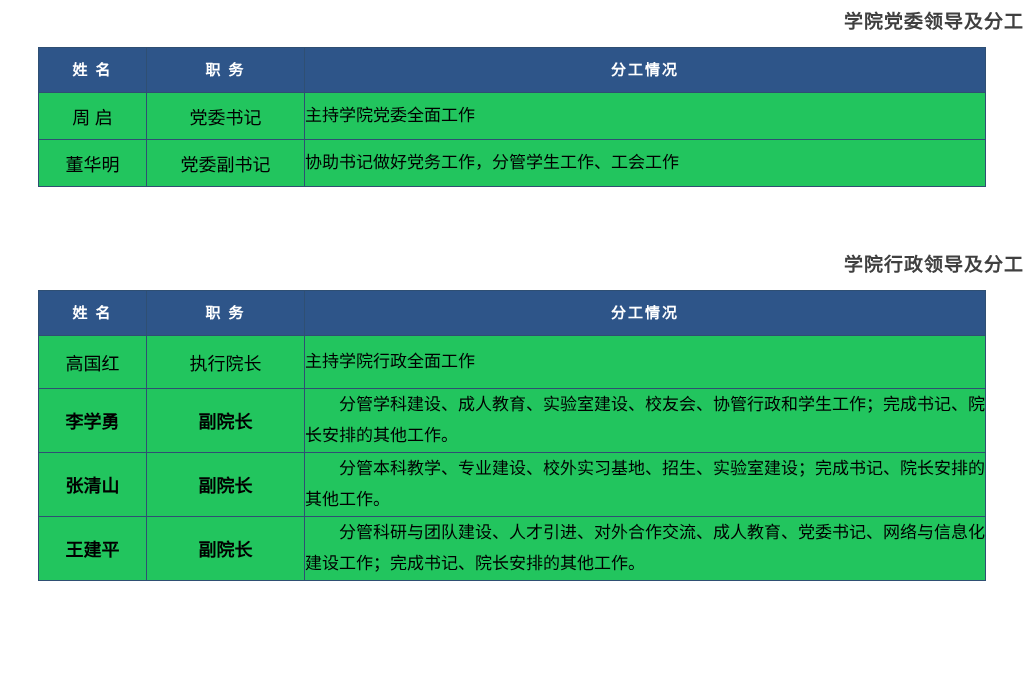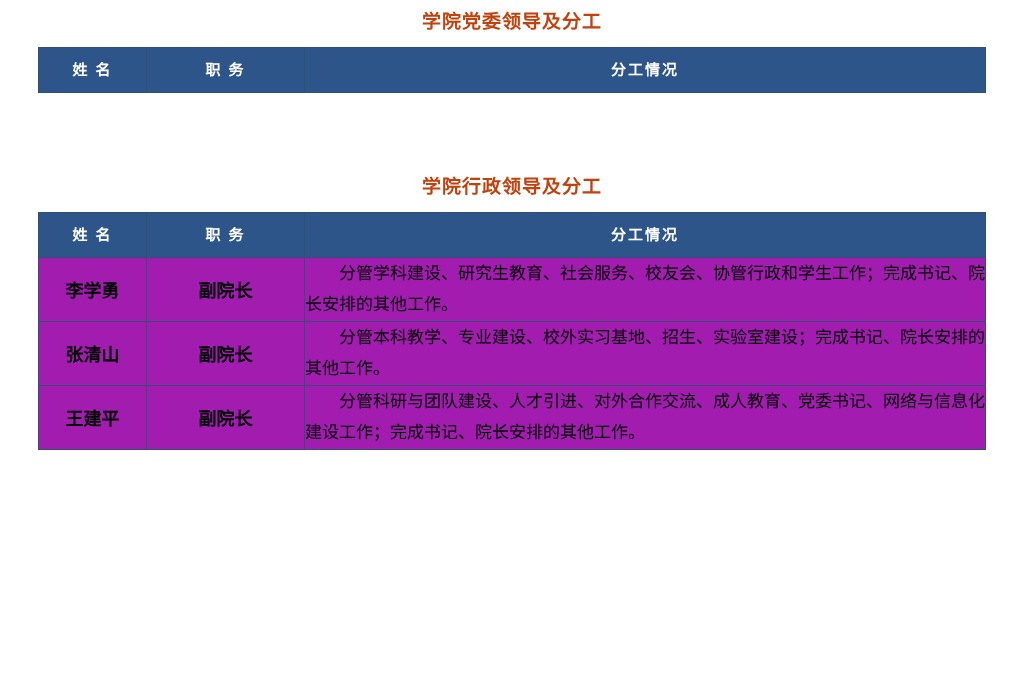--- a/index.html
+++ b/index.html
@@ -14,33 +14,33 @@
     color: #000000;
     overflow: hidden;
   }
   .page {
     width: 1024px;
     height: 694px;
     position: relative;
     box-sizing: border-box;
   }
   .section-title {
-    text-align: center;
+    text-align: right;
     font-size: 19px;
     font-weight: 700;
     letter-spacing: 1px;
-    color: #c2410c;
+    color: #404040;
   }
   #title-party { margin-top: 6px; }
-  #title-admin { margin-top: 16px; font-family: Liberation Serif, serif; }
+  #title-admin { margin-top: 0px; font-family: Liberation Serif, serif; }
 
   table.doc-table {
     border-collapse: collapse;
     table-layout: fixed;
-    background: #a21caf;
+    background: #22c55e;
   }
   table.doc-table td, table.doc-table th {
     border: 1px solid #2f4f73;
     padding: 0;
     vertical-align: middle;
   }
   thead th {
     background: #2e5589;
     color: #ffffff;
     font-weight: 700;
@@ -116,20 +116,30 @@
           </th>
           <th>
             <span class="th-inner">职 务</span>
           </th>
           <th>
             <span class="th-inner">分工情况</span>
           </th>
         </tr>
       </thead>
       <tbody>
+        <tr>
+          <td class="cell-name">周 启</td>
+          <td class="cell-role">党委书记</td>
+          <td class="cell-duty">主持学院党委全面工作</td>
+        </tr>
+        <tr>
+          <td class="cell-name">董华明</td>
+          <td class="cell-role">党委副书记</td>
+          <td class="cell-duty">协助书记做好党务工作，分管学生工作、工会工作</td>
+        </tr>
       </tbody>
     </table>
   </div>
 
   <div class="gap"></div>
 
   <div class="section-title" id="title-admin">学院行政领导及分工</div>
 
   <div id="admin-wrap">
     <table class="doc-table">
@@ -145,25 +155,32 @@
           </th>
           <th>
             <span class="th-inner">职 务</span>
           </th>
           <th>
             <span class="th-inner">分工情况</span>
           </th>
         </tr>
       </thead>
       <tbody>
+        <tr>
+          <td class="cell-name">高国红</td>
+          <td class="cell-role">执行院长</td>
+          <td class="cell-duty">
+            <span>主持学院行政全面工作</span>
+          </td>
+        </tr>
         <tr class="row-tall">
           <td class="cell-name">李学勇</td>
           <td class="cell-role">副院长</td>
           <td class="cell-duty">
-            <span class="duty-indent">分管学科建设、研究生教育、社会服务、校友会、协管行政和学生工作；完成书记、院长安排的其他工作。</span>
+            <span class="duty-indent">分管学科建设、成人教育、实验室建设、校友会、协管行政和学生工作；完成书记、院长安排的其他工作。</span>
           </td>
         </tr>
         <tr class="row-tall">
           <td class="cell-name">张清山</td>
           <td class="cell-role">副院长</td>
           <td class="cell-duty">
             <span class="duty-indent">分管本科教学、专业建设、校外实习基地、招生、实验室建设；完成书记、院长安排的其他工作。</span>
           </td>
         </tr>
         <tr class="row-tall">

